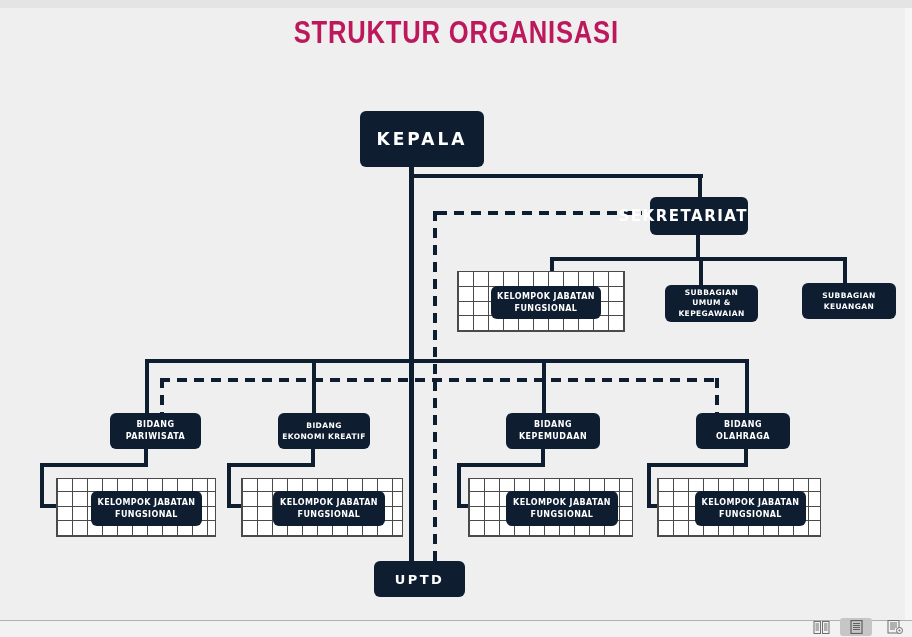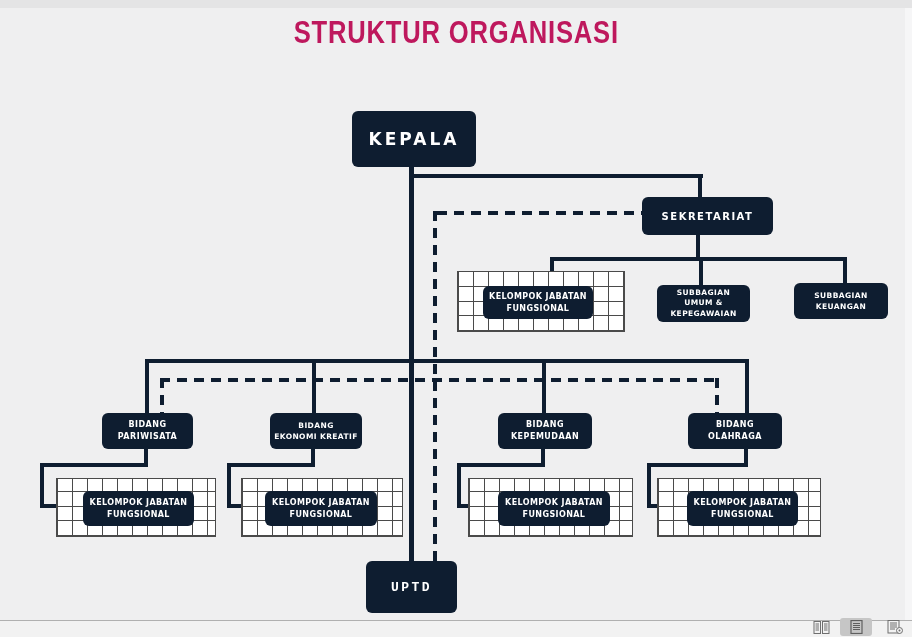--- a/index.html
+++ b/index.html
@@ -11,21 +11,21 @@
   
   .title-wrap { left:0; top:14px; width:912px; text-align:center; color:#be185d; }
   .title-line { display:inline-block; transform:scaleX(.80); transform-origin:center;
     font-family:"Liberation Sans", sans-serif; font-weight:bold; letter-spacing:1px; }
   .t1 { font-size:32px; line-height:36px; }
   .t2 { font-size:28px; line-height:32px; }
 
   
   .node { background:#0e1d30; color:#ffffff; border-radius:6px;
     display:flex; align-items:center; justify-content:center; text-align:center;
-    font-weight:bold; white-space:pre-line; z-index:3; }
+    font-weight:bold; white-space:pre-line; z-index:3;margin-left:8px; }
   .node .lbl { white-space:pre-line; }
 
   
   .gridpad { background-color:#ffffff; border:1px solid #4a4a4a; z-index:2;
     background-image:
       repeating-linear-gradient(90deg, #4a4a4a 0 1px, transparent 1px 15px),
       repeating-linear-gradient(0deg, #4a4a4a 0 1px, transparent 1px 14.7px); }
 
   
   .ln { background:#0e1d30; z-index:1; }
@@ -94,21 +94,21 @@
 <div class="abs gridpad" style="left:457px;top:271px;width:168px;height:61px;"></div>
 <div class="abs gridpad" style="left:56px;top:478px;width:160px;height:59px;"></div>
 <div class="abs gridpad" style="left:241px;top:478px;width:162px;height:59px;"></div>
 <div class="abs gridpad" style="left:468px;top:478px;width:165px;height:59px;"></div>
 <div class="abs gridpad" style="left:657px;top:478px;width:164px;height:59px;"></div>
 
 <div class="abs node" style="left:352px;top:111px;width:124px;height:56px;font-size:17px;letter-spacing:3px;">
   <span class="lbl">KEPALA</span>
 </div>
 
-<div class="abs node" style="left:642px;top:197px;width:131px;height:38px;font-size:10px;letter-spacing:1.5px;">
+<div class="abs node" style="left:642px;top:197px;width:98px;height:38px;font-size:15px;letter-spacing:1.5px;justify-content:flex-end;">
   <span class="lbl">SEKRETARIAT</span>
 </div>
 
 <div class="abs node" style="left:483px;top:286px;width:110px;height:33px;font-size:8px;letter-spacing:.4px;line-height:1.4;">
   <span class="lbl">KELOMPOK JABATAN
 FUNGSIONAL</span>
 </div>
 
 <div class="abs node" style="left:657px;top:285px;width:93px;height:37px;font-size:7.5px;letter-spacing:.4px;line-height:1.35;">
   <span class="lbl">SUBBAGIAN
@@ -154,21 +154,21 @@
 <div class="abs node" style="left:498px;top:491px;width:112px;height:35px;font-size:8px;letter-spacing:.4px;line-height:1.4;">
   <span class="lbl">KELOMPOK JABATAN
 FUNGSIONAL</span>
 </div>
 
 <div class="abs node" style="left:687px;top:491px;width:111px;height:35px;font-size:8px;letter-spacing:.4px;line-height:1.4;">
   <span class="lbl">KELOMPOK JABATAN
 FUNGSIONAL</span>
 </div>
 
-<div class="abs node" style="left:366px;top:561px;width:91px;height:52px;font-size:13px;letter-spacing:2.5px;font-family:Liberation Mono, monospace;">
+<div class="abs node" style="left:366px;top:561px;width:91px;height:36px;font-size:13px;letter-spacing:2.5px;">
   <span class="lbl">UPTD</span>
 </div>
 
 <div class="abs status-divider"></div>
 <div class="abs status-bar"></div>
 
 <div class="abs view-btn" style="left:806px;top:619px;width:30px;height:16px;">
   <svg width="17" height="13" viewBox="0 0 17 13">
     <rect x="1" y="0.5" width="6.5" height="12" fill="none" stroke="#6f6f6f" stroke-width="1"></rect>
     <rect x="9.5" y="0.5" width="6.5" height="12" fill="none" stroke="#6f6f6f" stroke-width="1"></rect>

